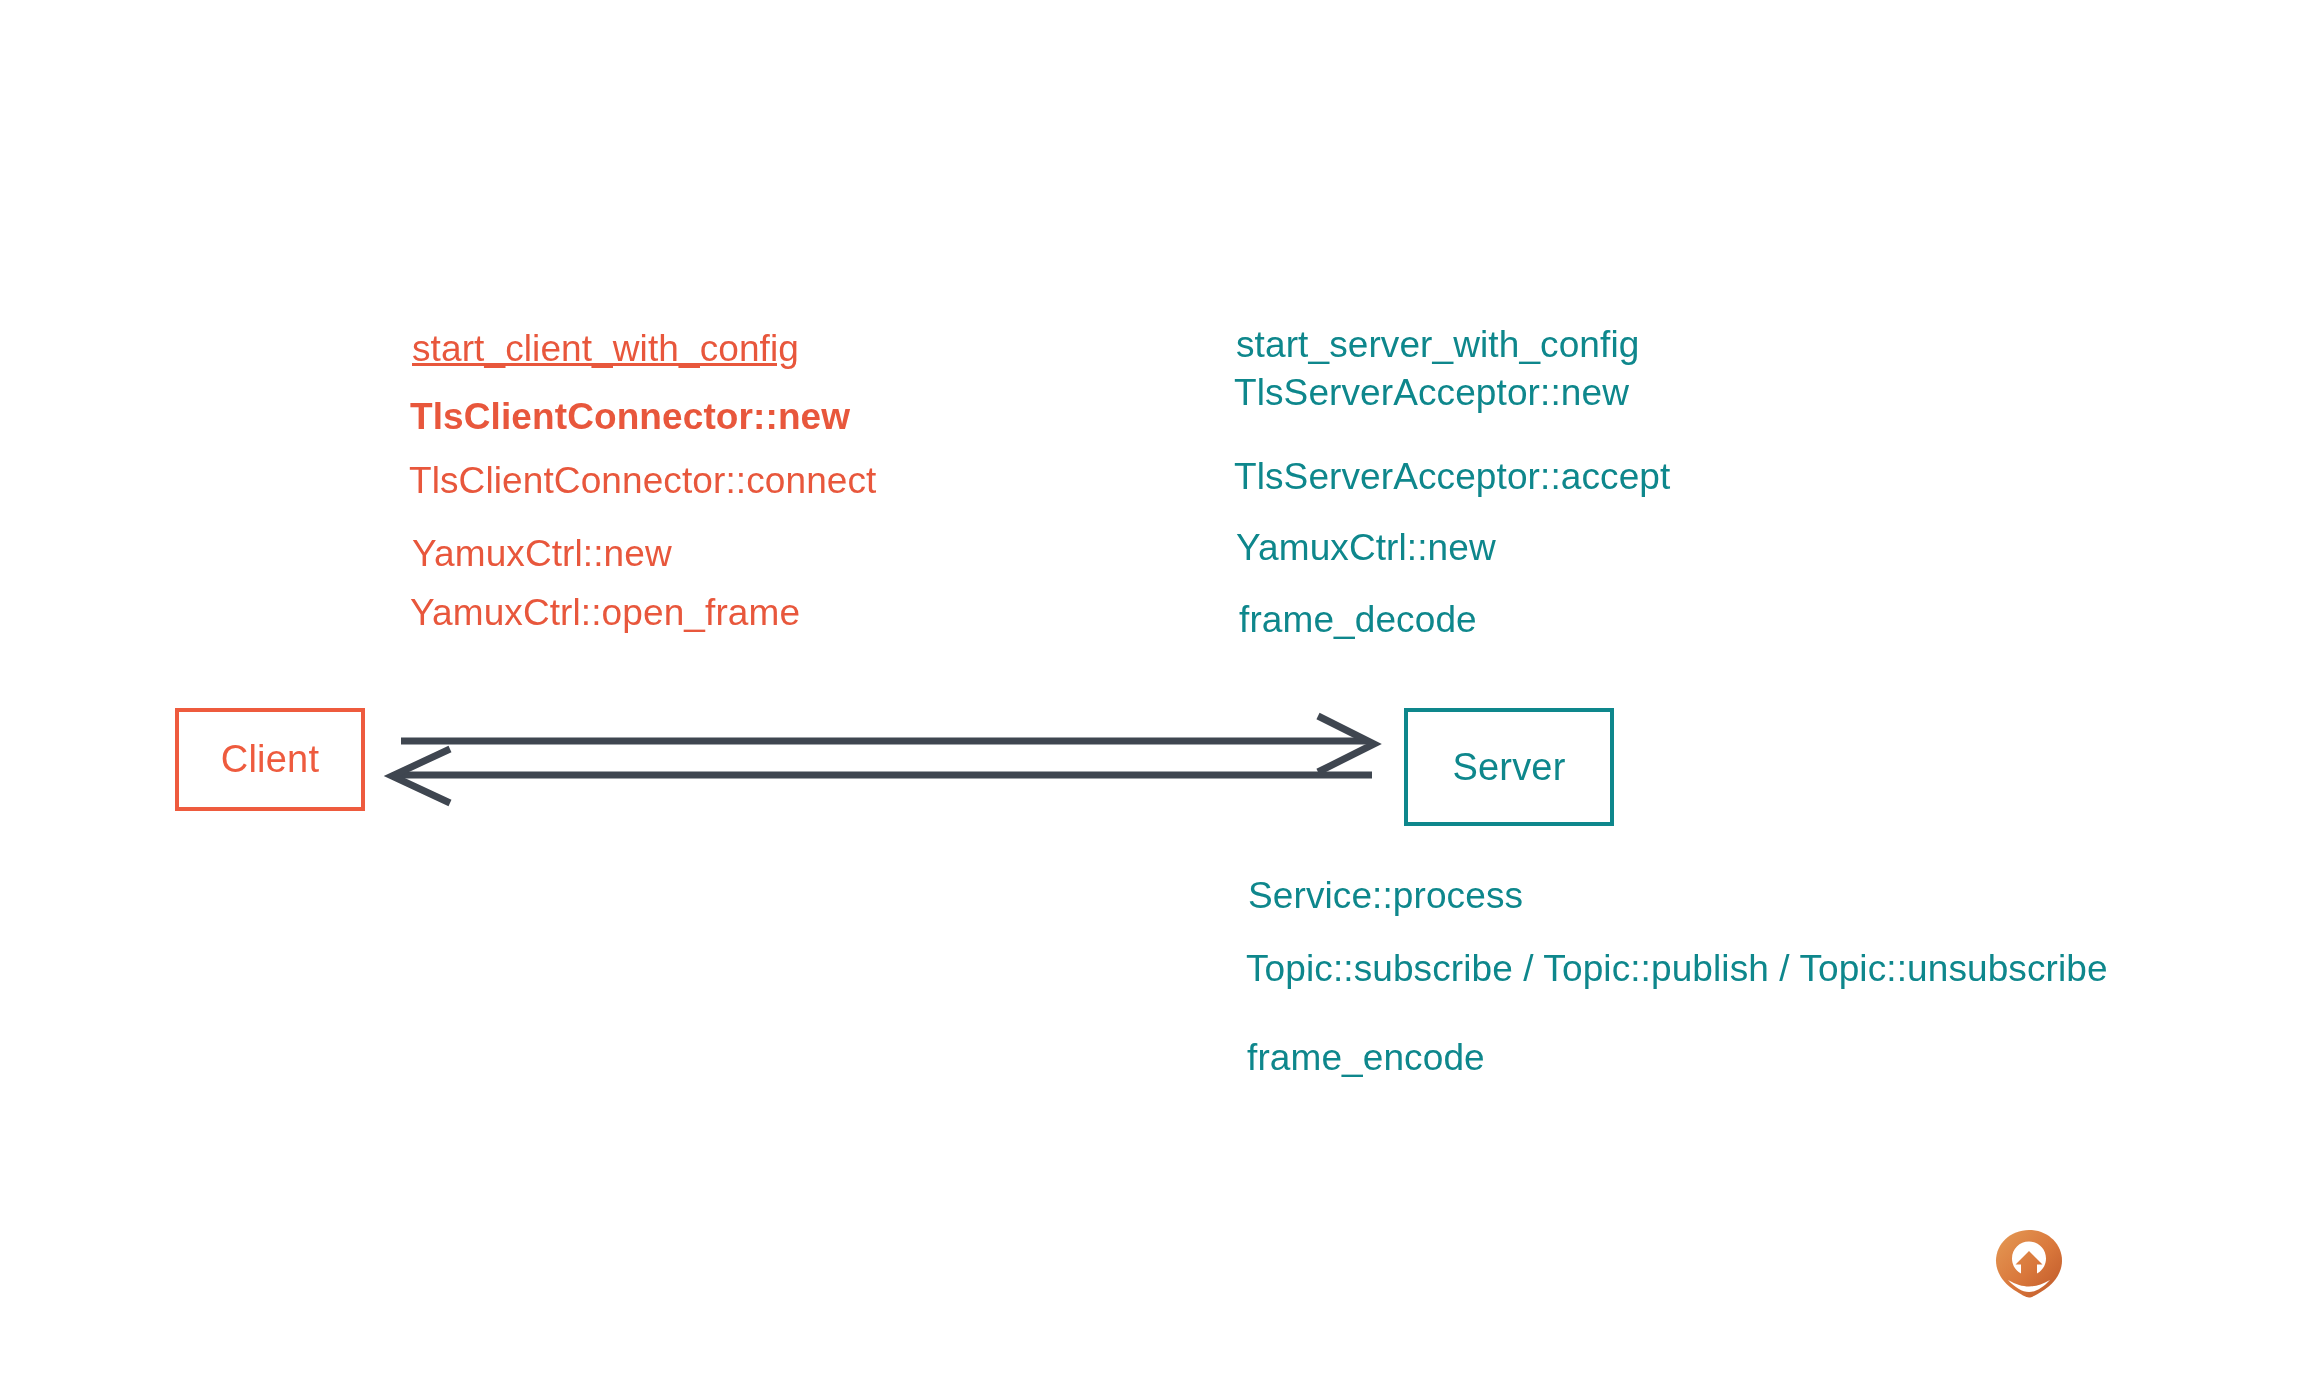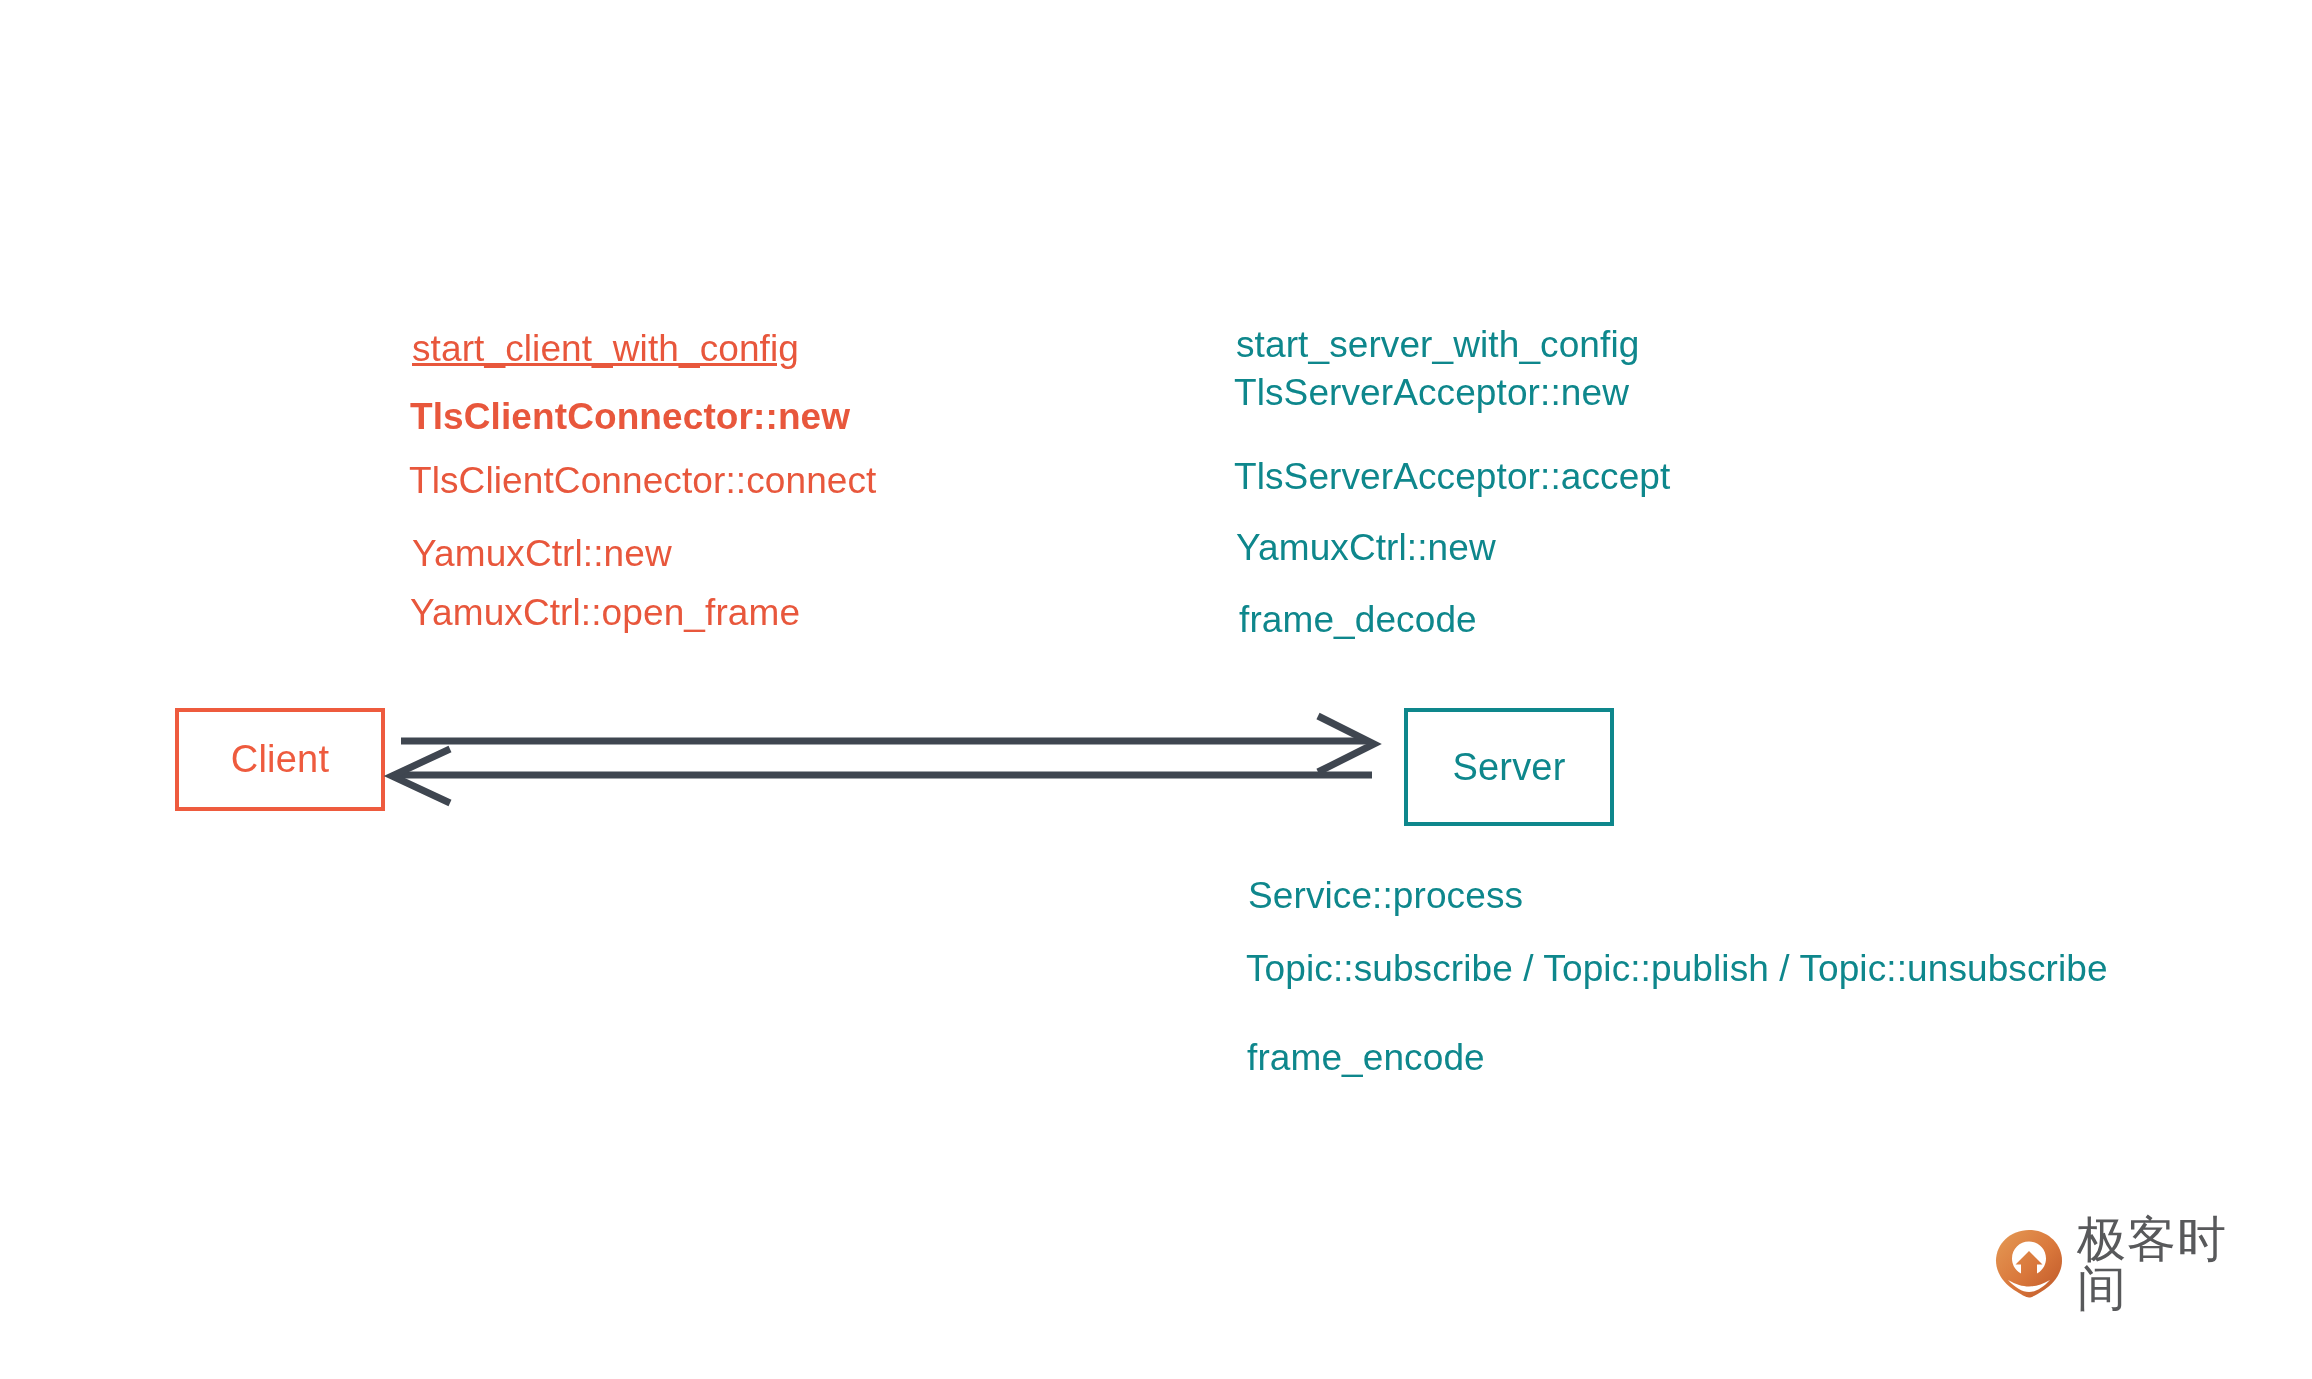--- a/index.html
+++ b/index.html
@@ -58,21 +58,21 @@
     background: #ffffff;
     display: flex;
     align-items: center;
     justify-content: center;
     font-size: 38px;
     letter-spacing: 0.2px;
   }
   #client-node {
     left: 175px;
     top: 708px;
-    width: 210px;
+    width: 190px;
     height: 103px;
     border: 4px solid #EE5B3E;
     color: #EE5B3E;
   }
   #server-node {
     left: 1404px;
     top: 708px;
     width: 210px;
     height: 118px;
     border: 4px solid #0E878C;
@@ -164,16 +164,15 @@
           <stop offset="0%" stop-color="#E59A55"></stop>
           <stop offset="55%" stop-color="#D9773B"></stop>
           <stop offset="100%" stop-color="#BD5729"></stop>
         </linearGradient>
       </defs>
       <path d="M34 1 C15.5 1 1 15 1 31.5 C1 44 9 54.5 19 61 C26 65.5 31 68.5 34 68.5 C37 68.5 42 65.5 49 61 C59 54.5 67 44 67 31.5 C67 15 52.5 1 34 1 Z" fill="url(#gmark)"></path>
       <path d="M34 12.5 C24.5 12.5 17 20 17 29.5 C17 36 20.5 41.5 26 44.5 L26 35.5 L20.5 35.5 L34 22 L47.5 35.5 L42 35.5 L42 44.5 C47.5 41.5 51 36 51 29.5 C51 20 43.5 12.5 34 12.5 Z" fill="#ffffff"></path>
       <path d="M34 36 L39 36 L39 56 L29 56 L29 36 Z" fill="#ffffff" opacity="0"></path>
       <path d="M13 51 C20 58.5 27 63 34 63 C41 63 48 58.5 55 51 C47 55.5 40.5 57.5 34 57.5 C27.5 57.5 21 55.5 13 51 Z" fill="#ffffff"></path>
     </svg>
-    <span id="logo-text">极客时间</span>
   </div>
 
 </div>
 
 </body></html>

